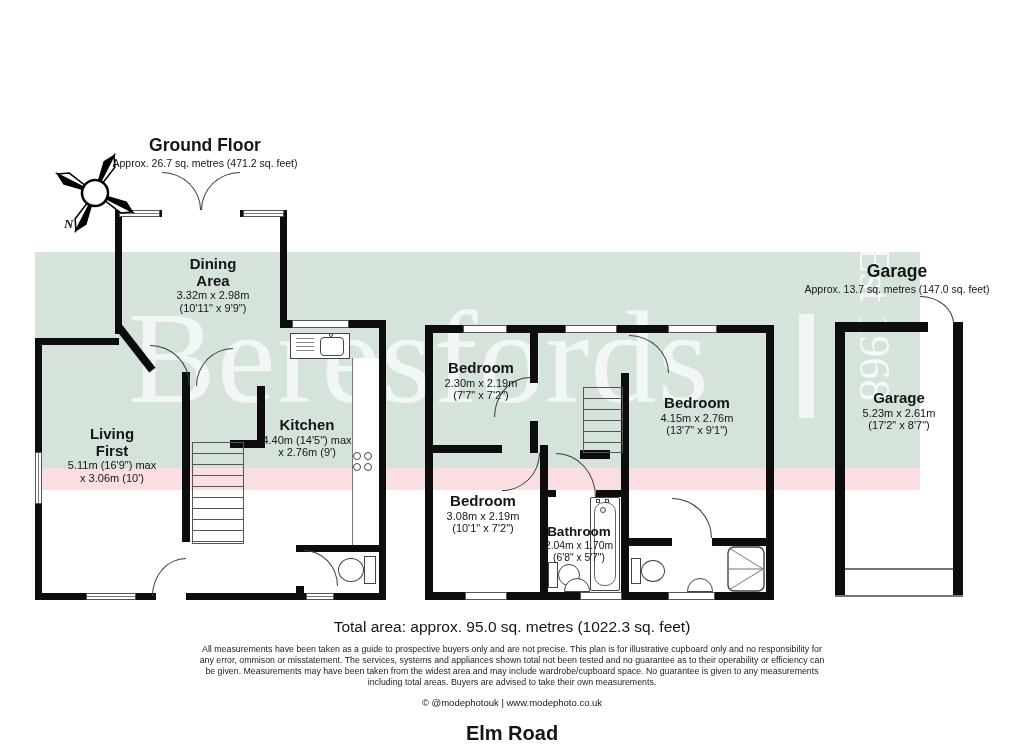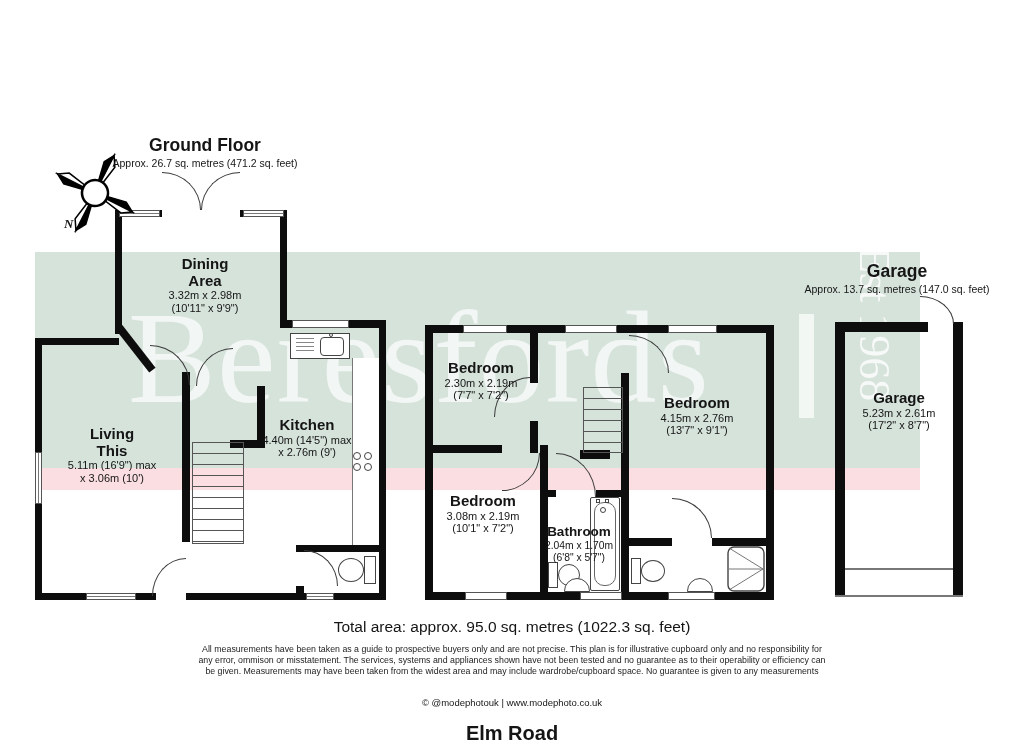--- a/index.html
+++ b/index.html
@@ -192,34 +192,34 @@
 
   <div class="fheader" style="left:205px;top:136px;">
     <div class="ftitle">Ground Floor</div>
     <div class="fsub">Approx. 26.7 sq. metres (471.2 sq. feet)</div>
   </div>
   <div class="fheader" style="left:897px;top:262px;">
     <div class="ftitle">Garage</div>
     <div class="fsub">Approx. 13.7 sq. metres (147.0 sq. feet)</div>
   </div>
 
-  <div class="rlabel" style="left:205px;top:256px;">
+  <div class="rlabel" style="left:213px;top:256px;">
     <div class="rname">Dining</div>
     <div class="rname">Area</div>
     <div class="rdim">3.32m x 2.98m</div>
     <div class="rdim">(10'11" x 9'9")</div>
   </div>
   <div class="rlabel" style="left:307px;top:417px;">
     <div class="rname">Kitchen</div>
     <div class="rdim">4.40m (14'5") max</div>
     <div class="rdim">x 2.76m (9')</div>
   </div>
   <div class="rlabel" style="left:112px;top:426px;">
     <div class="rname">Living</div>
-    <div class="rname">This</div>
+    <div class="rname">First</div>
     <div class="rdim">5.11m (16'9") max</div>
     <div class="rdim">x 3.06m (10')</div>
   </div>
   <div class="rlabel" style="left:481px;top:360px;">
     <div class="rname">Bedroom</div>
     <div class="rdim">2.30m x 2.19m</div>
     <div class="rdim">(7'7" x 7'2")</div>
   </div>
   <div class="rlabel" style="left:697px;top:395px;">
     <div class="rname">Bedroom</div>
@@ -237,18 +237,19 @@
     <div class="rdim">(6'8" x 5'7")</div>
   </div>
   <div class="rlabel" style="left:899px;top:390px;">
     <div class="rname">Garage</div>
     <div class="rdim">5.23m x 2.61m</div>
     <div class="rdim">(17'2" x 8'7")</div>
   </div>
 
   <div class="centerline total" style="top:618px;">Total area: approx. 95.0 sq. metres (1022.3 sq. feet)</div>
   <div class="centerline disc" style="top:644px;">All measurements have been taken as a guide to prospective buyers only and are not precise. This plan is for illustrative cupboard only and no responsibility for</div>
-  <div class="centerline disc" style="top:655px;">any error, ommison or misstatement. The services, systems and appliances shown have not been tested and no guarantee as to their operability or efficiency can</div>
+  <div class="centerline disc" style="top:655px;">any error, ommison or misstatement. The services, systems and appliances shown total not been tested and no guarantee as to their operability or efficiency can</div>
   <div class="centerline disc" style="top:666px;">be given. Measurements may have been taken from the widest area and may include wardrobe/cupboard space. No guarantee is given to any measurements</div>
+  <div class="centerline disc" style="top:677px;">including total areas. Buyers are advised to take their own measurements.</div>
   <div class="centerline credit" style="top:697px;">© @modephotouk | www.modephoto.co.uk</div>
   <div class="centerline addr" style="top:722px;">Elm Road</div>
 
 </div>
 
 </body></html>

